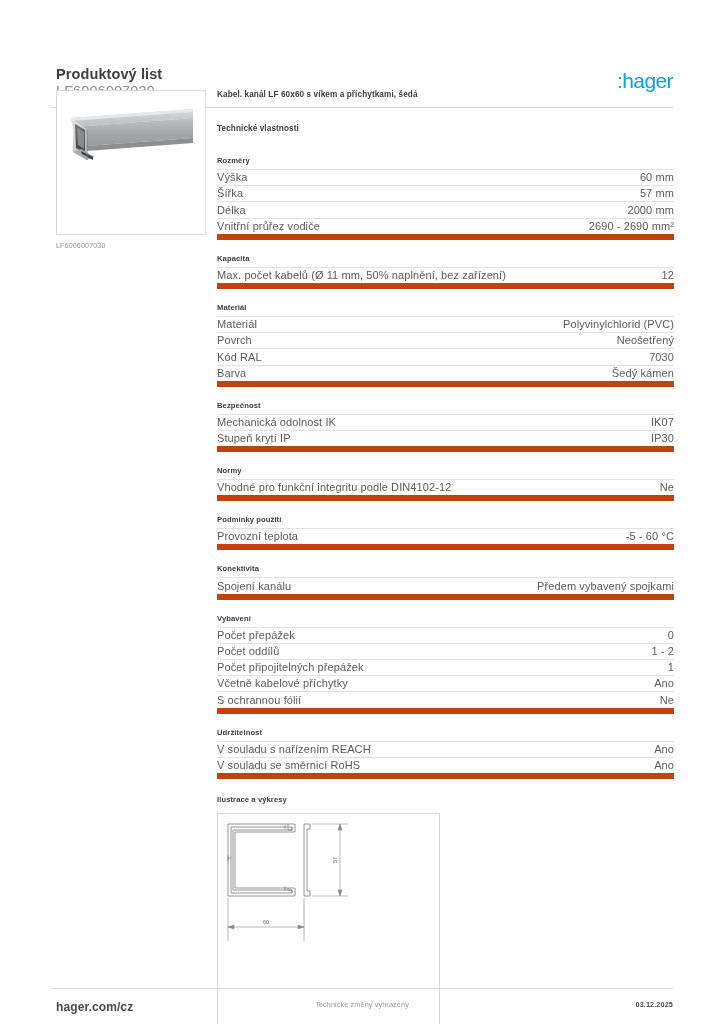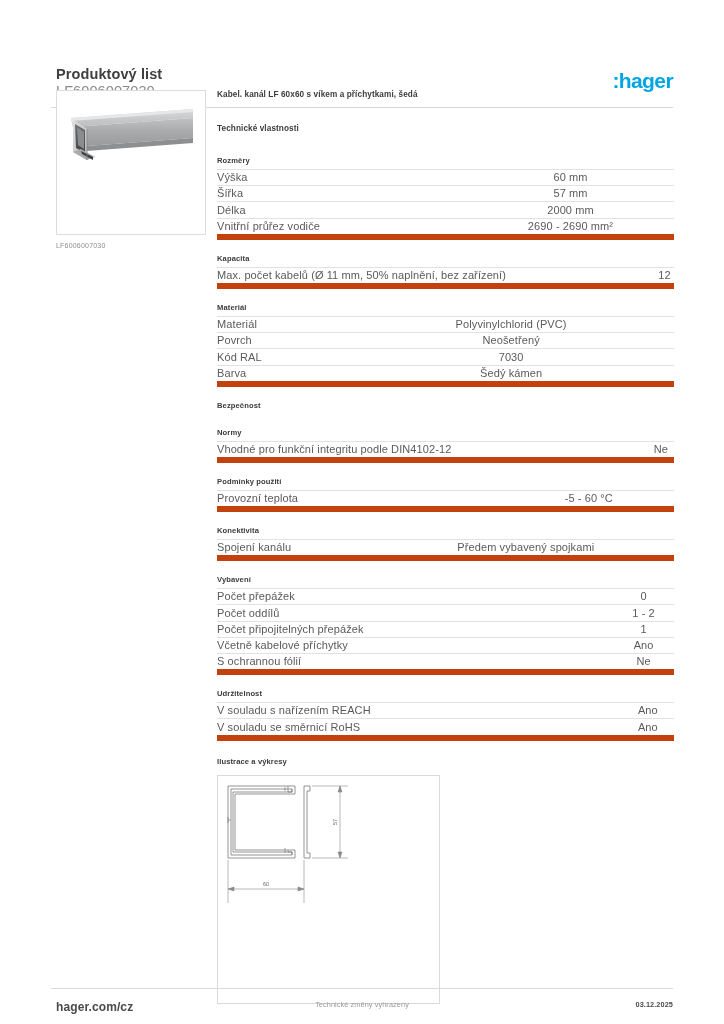--- a/index.html
+++ b/index.html
@@ -42,21 +42,21 @@
     font-weight: normal;
     color: #8a8a8a;
     letter-spacing: 0.1px;
     line-height: 17px;
   }
   .logo {
     position: absolute;
     right: 51px;
     top: 30px;
     font-size: 21px;
-    font-weight: bold;
+    font-weight: normal;
     color: #00a5e3;
     letter-spacing: -0.6px;
     line-height: 21px;
   }
   .header-rule {
     position: absolute;
     left: 51px;
     top: 67px;
     width: 622px;
     height: 1px;
@@ -139,21 +139,21 @@
     color: #5a5a5a;
     padding: 3.2px 0 3.0px 0;
     letter-spacing: 0.1px;
     line-height: 9px;
     vertical-align: bottom;
   }
   .spec-table td.label {
     text-align: left;
   }
   .spec-table td.value {
-    text-align: center;
+    text-align: right;
     white-space: nowrap;
   }
 
   
   .draw-title {
     font-size: 7.6px;
     font-weight: bold;
     color: #3c3c3c;
     letter-spacing: 0.1px;
     margin: 16px 0 9px 0;
@@ -325,20 +325,32 @@
             </tr>
             <tr>
               <td class="label">Barva</td>
               <td class="value">Šedý kámen</td>
             </tr>
           </tbody>
         </table>
       </div>
       <div class="spec-group">
         <div class="group-title">Bezpečnost</div>
+        <table class="spec-table">
+          <tbody>
+            <tr>
+              <td class="label">Mechanická odolnost IK</td>
+              <td class="value">IK07</td>
+            </tr>
+            <tr>
+              <td class="label">Stupeň krytí IP</td>
+              <td class="value">IP30</td>
+            </tr>
+          </tbody>
+        </table>
       </div>
       <div class="spec-group">
         <div class="group-title">Normy</div>
         <table class="spec-table">
           <tbody>
             <tr>
               <td class="label">Vhodné pro funkční integritu podle DIN4102-12</td>
               <td class="value">Ne</td>
             </tr>
           </tbody>

